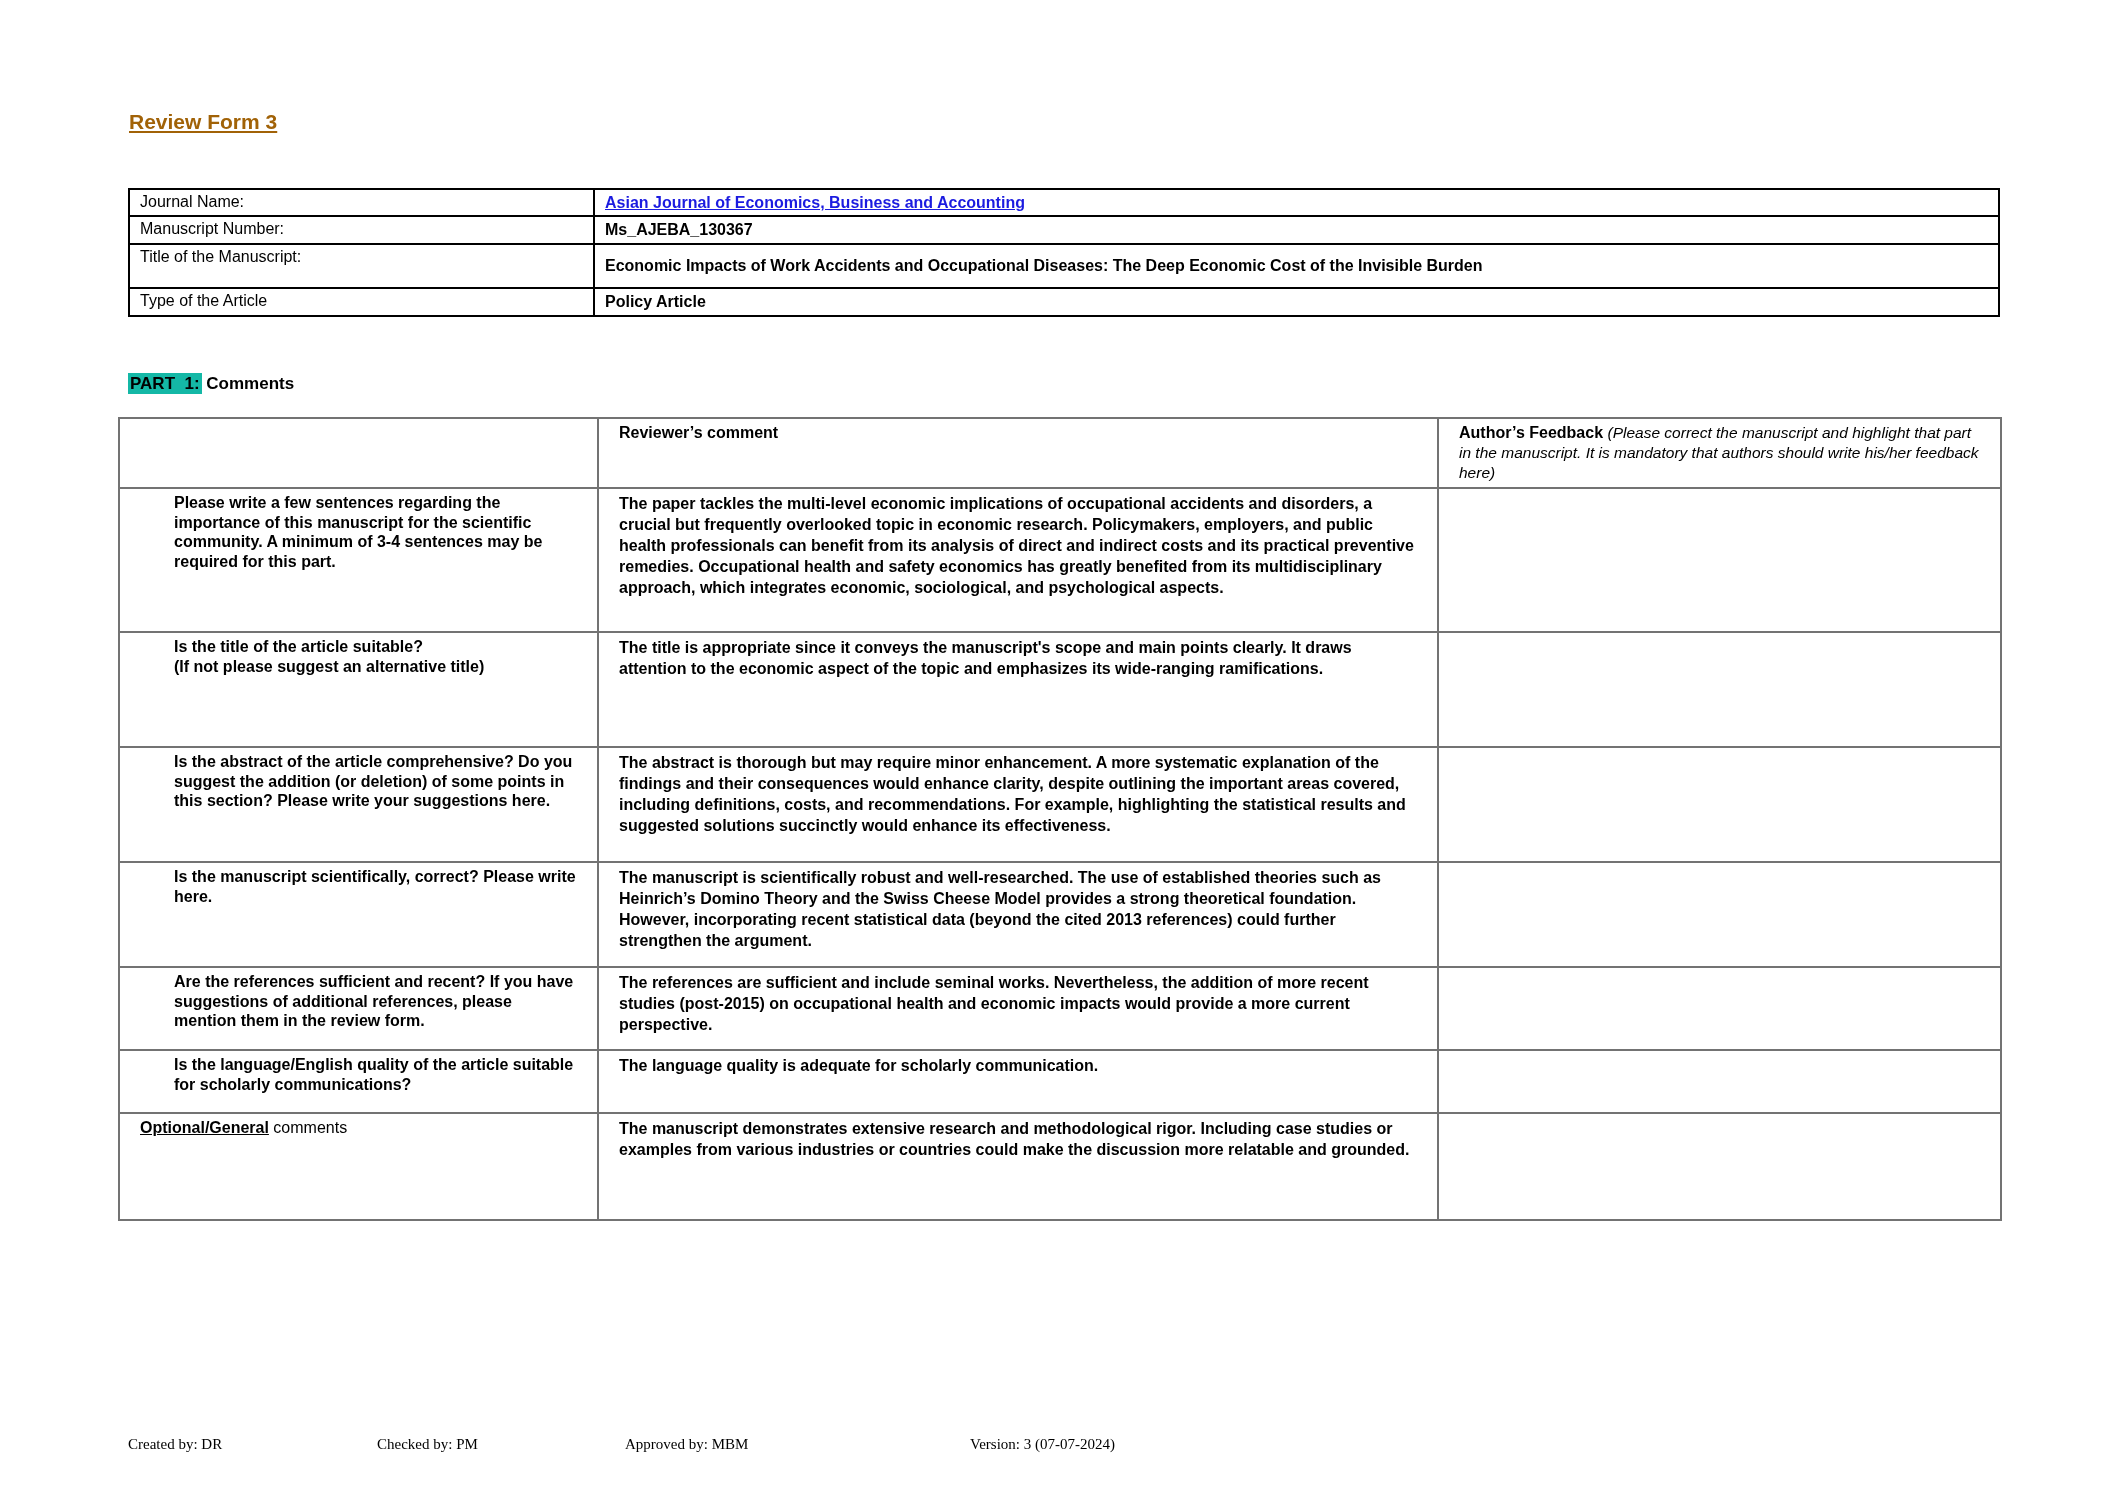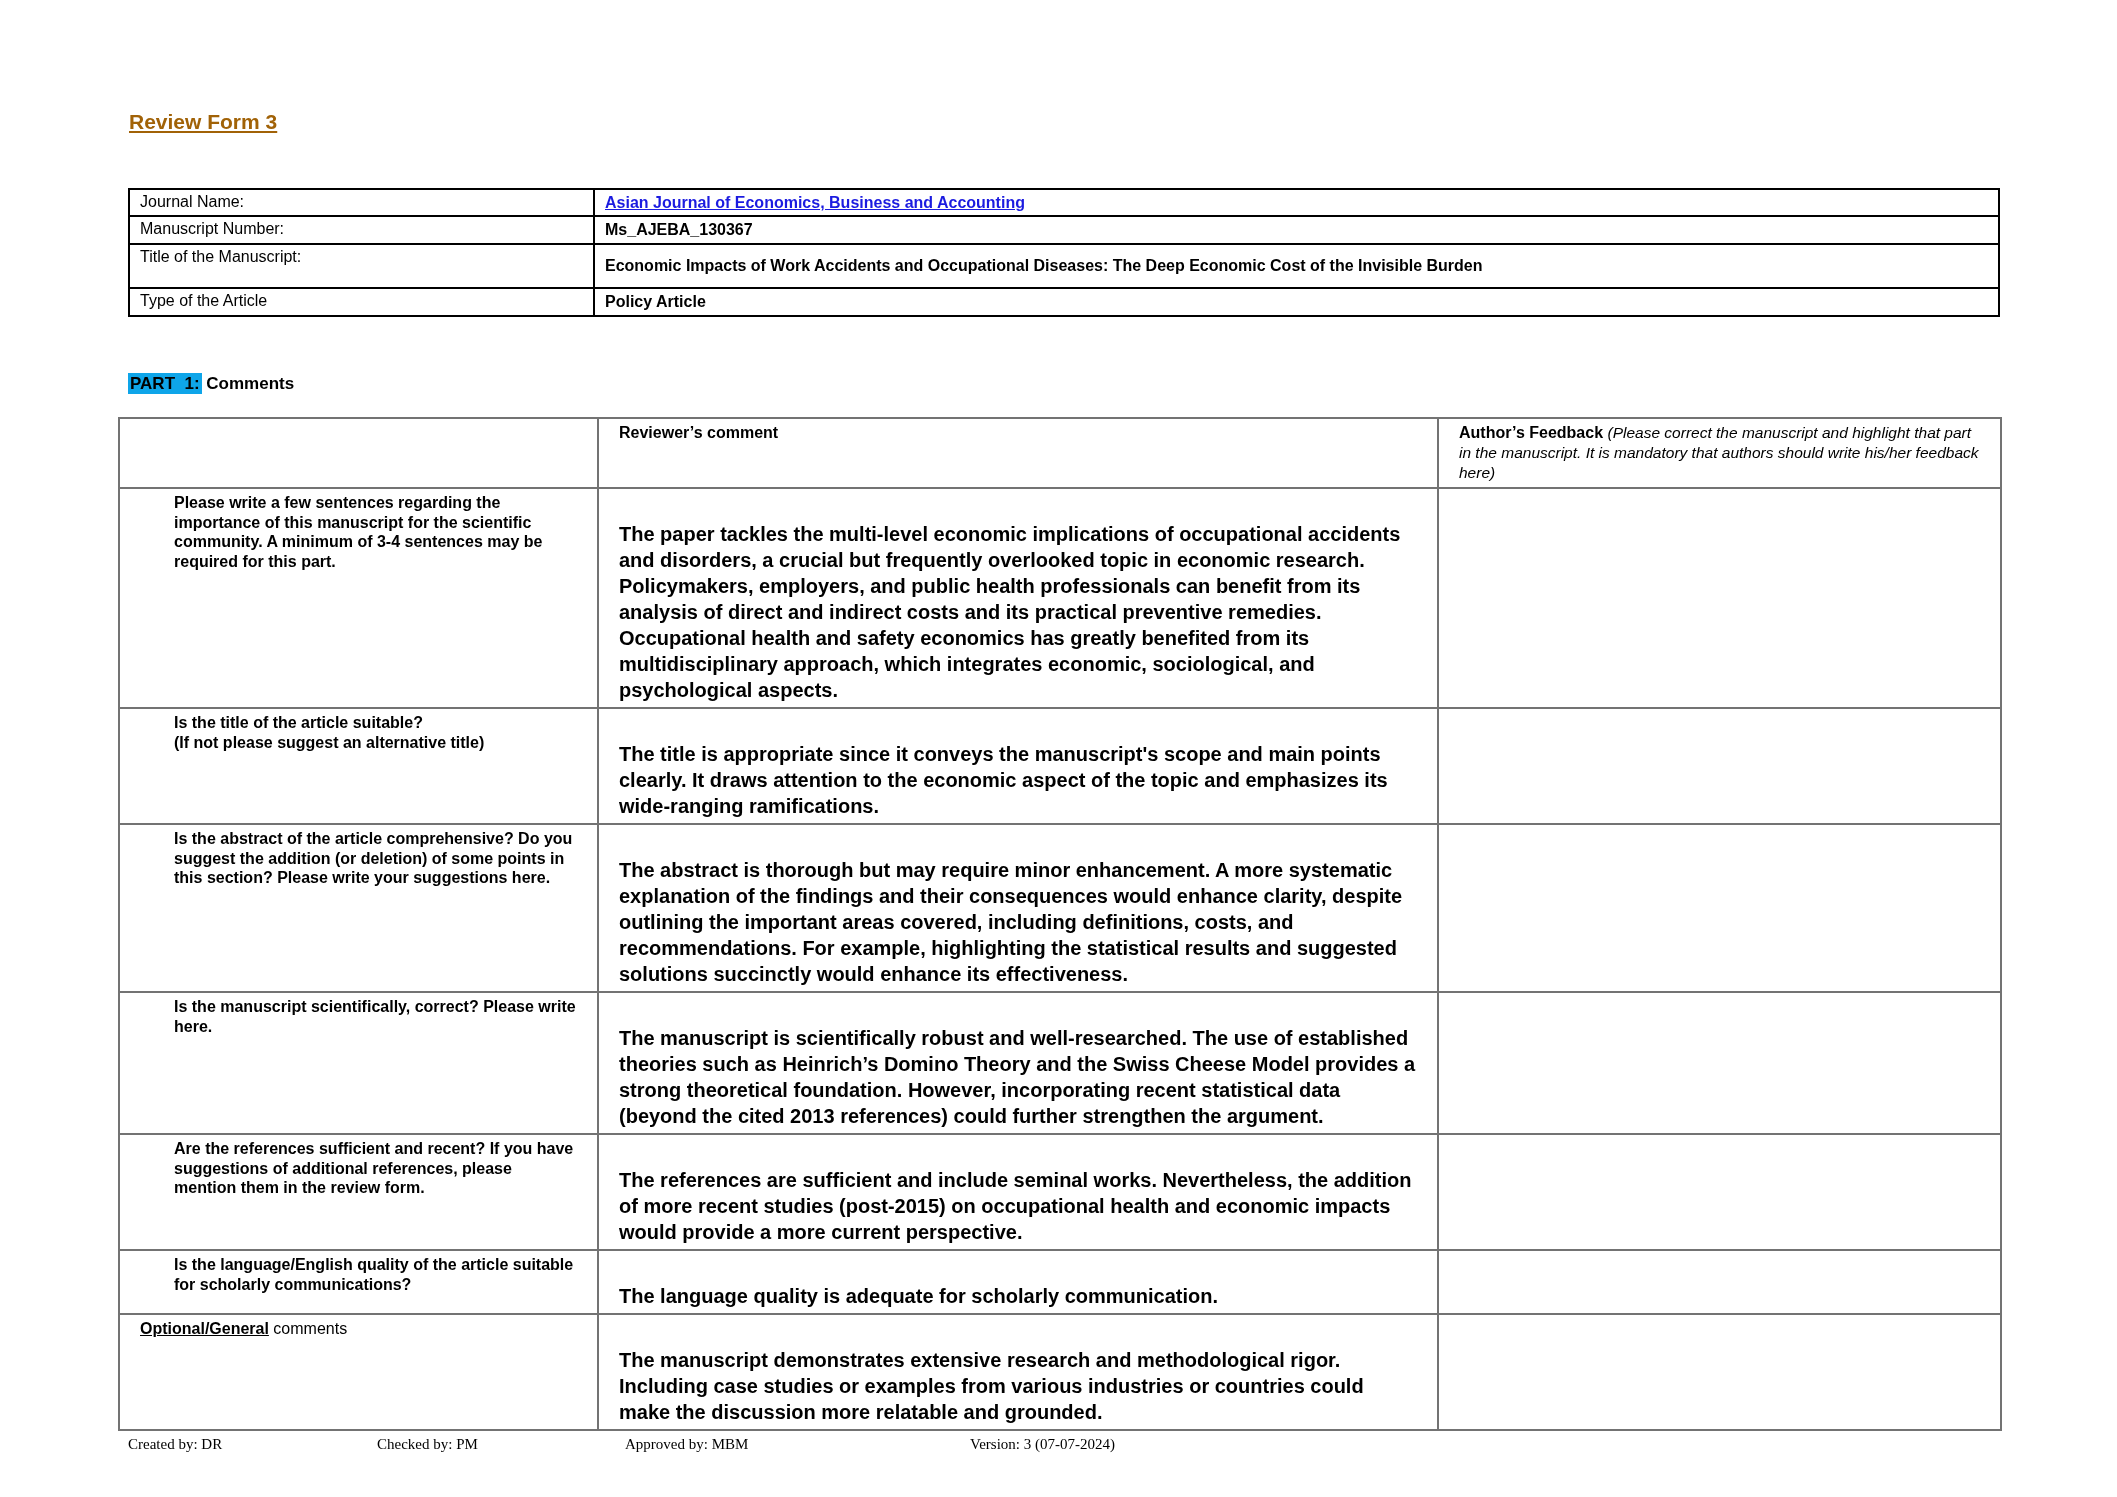--- a/index.html
+++ b/index.html
@@ -50,21 +50,21 @@
 
   
   .part1-heading {
     position: absolute;
     left: 128px;
     top: 374px;
     font-size: 17px;
     font-weight: bold;
     white-space: pre-wrap;
   }
-  .part1-badge { background: #0ea5e9; padding: 1px 2px; }
+  .part1-badge { background: #14b8a6; padding: 1px 2px; }
 
   
   .main-table {
     position: absolute;
     left: 118px;
     top: 417px;
     width: 1882px;
   }
   .main-table td {
     border: 2px solid #737373;
@@ -79,23 +79,22 @@
     font-size: 16px;
     line-height: 19.5px;
     margin-left: 34px;
     white-space: pre-line;
   }
   .q-plain { margin-left: 0; white-space: normal; }
   .q-underline { text-decoration: underline; }
   .q-rest { font-weight: normal; }
   .c {
     font-weight: bold;
-    font-size: 20px;
-    line-height: 26px;
-    margin-top: 28px;
+    font-size: 16px;
+    line-height: 21px;
   }
 
   
   .footer-item {
     position: absolute;
     top: 1436px;
     font-family: "Liberation Serif", serif;
     font-size: 15px;
     color: #000000;
     white-space: nowrap;

